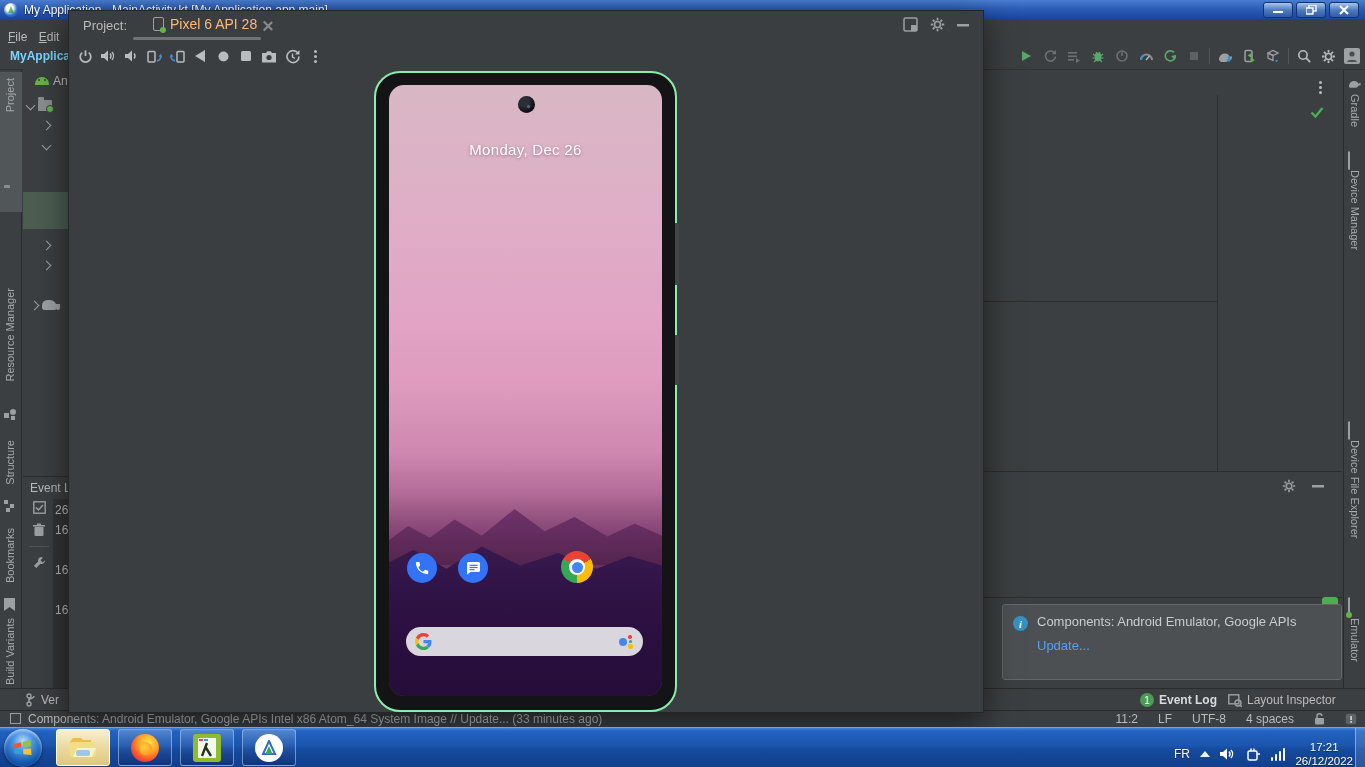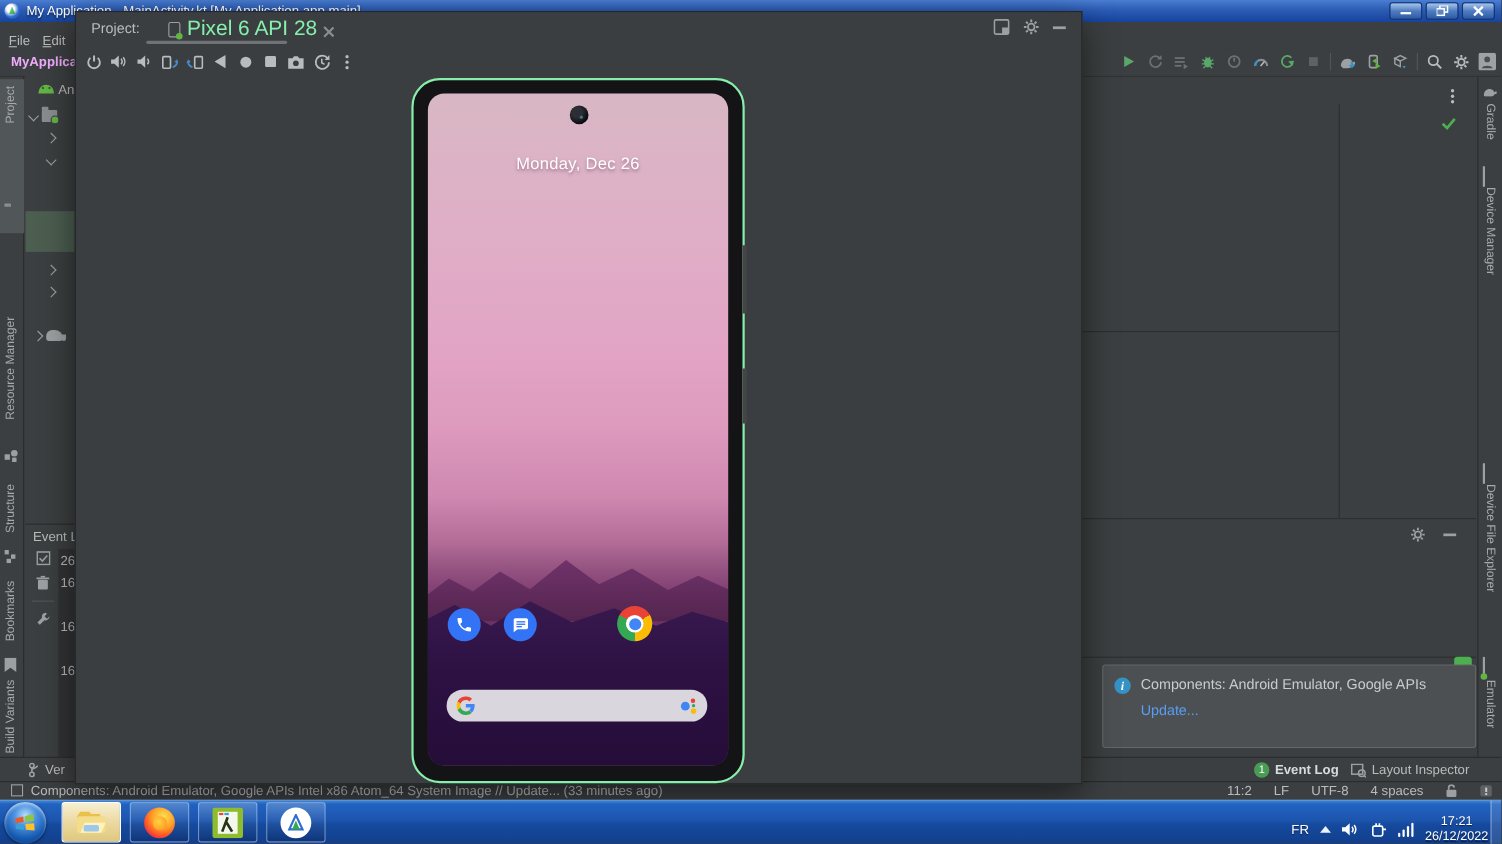--- a/index.html
+++ b/index.html
@@ -18,21 +18,21 @@
   .win-btn { width:30px; height:16px; border:1px solid #12336e; border-radius:3px;
     background:linear-gradient(#a9c6ea,#4f7cc0 50%,#2d5aa4); display:flex; align-items:center; justify-content:center; }
   .win-btn svg { display:block; }
 
   
   .ide { position:absolute; left:0; top:0; width:1365px; height:727px; background:#3c3f41; }
   .menubar { position:absolute; left:0; top:20px; width:1365px; height:24px; background:#3c3f41; color:#bbb; font-size:12px; }
   .menu-item { display:inline-block; margin-left:8px; margin-top:10px; }
   .menu-item::first-letter { text-decoration:underline; }
   .ide-toolbar { position:absolute; left:0; top:44px; width:1365px; height:26px; background:#3c3f41; border-bottom:1px solid #323232; }
-  .breadcrumb { position:absolute; left:10px; top:5px; color:#f0abfc; font-weight:bold; font-size:12px; white-space:nowrap; overflow:hidden; width:58px; }
+  .breadcrumb { position:absolute; left:10px; top:5px; color:#7dd3fc; font-weight:bold; font-size:12px; white-space:nowrap; overflow:hidden; width:58px; }
   .tb-icons { position:absolute; right:4px; top:3px; display:flex; align-items:center; gap:6px; }
   .tb-ic { width:18px; height:18px; display:flex; align-items:center; justify-content:center; }
   .tb-sep { width:1px; height:16px; background:#555; }
 
   
   .stripe-l { position:absolute; left:0; top:70px; width:22px; height:620px; background:#3c3f41; border-right:1px solid #2b2b2b; }
   .stripe-r { position:absolute; right:0; top:70px; width:22px; height:620px; background:#3c3f41; border-left:1px solid #2b2b2b; }
   .vlabel-l { writing-mode:vertical-rl; transform:rotate(180deg); color:#a7aaac; font-size:11px; position:absolute; left:4px; }
   .vlabel-r { writing-mode:vertical-rl; color:#a7aaac; font-size:11px; position:absolute; left:5px; }
   .stripe-active { position:absolute; left:0; width:22px; background:#515658; }
@@ -88,21 +88,21 @@
   .status-msg { position:absolute; left:28px; top:1px; white-space:nowrap; }
   .status-right { position:absolute; right:8px; top:1px; display:flex; gap:20px; align-items:center; }
   .sb-sq { width:11px; height:11px; border:1px solid #9da0a2; position:absolute; left:10px; top:2px; }
 
   
   .emu { position:absolute; left:68px; top:10px; width:916px; height:703px; background:#3b3e40;
      border:1px solid #242627; box-shadow:0 10px 30px rgba(0,0,0,.55); z-index:5; }
   .emu-titlebar { position:absolute; left:0; top:0; width:100%; height:28px; }
   .emu-label { position:absolute; left:14px; top:7px; color:#bbb; font-size:13px; }
   .emu-tab { position:absolute; left:84px; top:5px; display:flex; align-items:center; gap:6px; }
-  .emu-tab-label { color:#86efac; font-size:19px; }
+  .emu-tab-label { color:#fdba74; font-size:14px; }
   .phone-mini { width:11px; height:14px; border:1.5px solid #9da0a2; border-radius:2px; position:relative; }
   .phone-mini.gdot::after { content:""; position:absolute; right:-3px; bottom:-3px; width:6px; height:6px; border-radius:50%; background:#62b543; }
   .tab-close { width:9px; height:9px; position:relative; }
   .tab-close::before,.tab-close::after { content:""; position:absolute; left:4px; top:0; width:1.5px; height:12px; background:#8a8d90; }
   .tab-close::before { transform:rotate(45deg);} .tab-close::after { transform:rotate(-45deg);}
   .tab-underline { position:absolute; left:64px; top:26px; width:128px; height:3px; background:#6f7375; border-radius:2px; }
   .emu-head-ics { position:absolute; right:14px; top:6px; display:flex; gap:12px; align-items:center; }
   .emu-toolbar { position:absolute; left:8px; top:32px; height:26px; display:flex; align-items:center; gap:7px; }
   .emu-tb-ic { width:16px; height:16px; display:flex; align-items:center; justify-content:center; }
 

